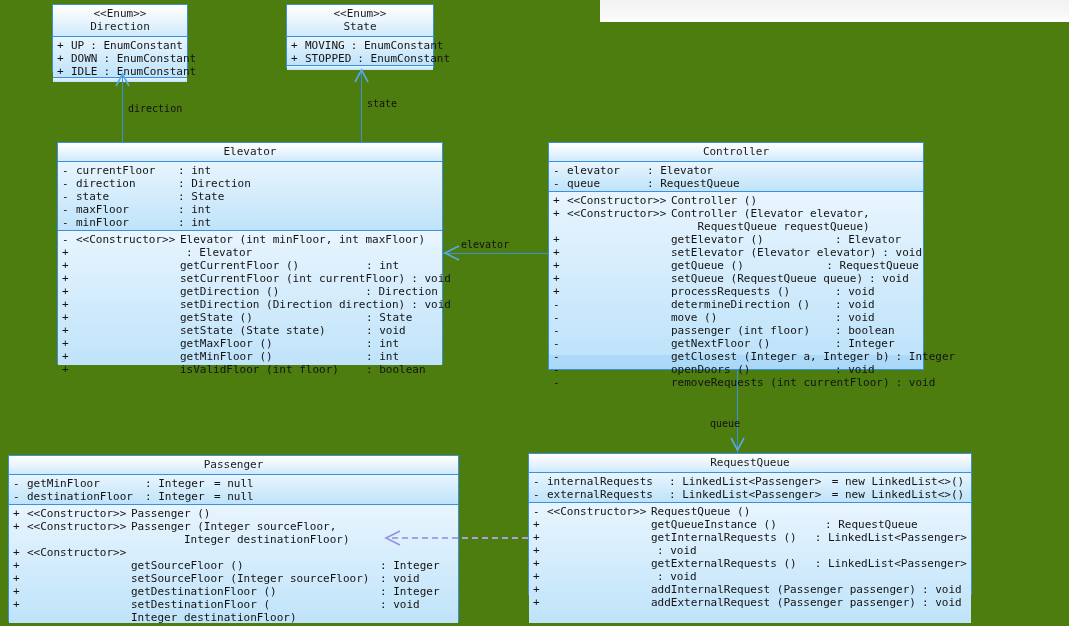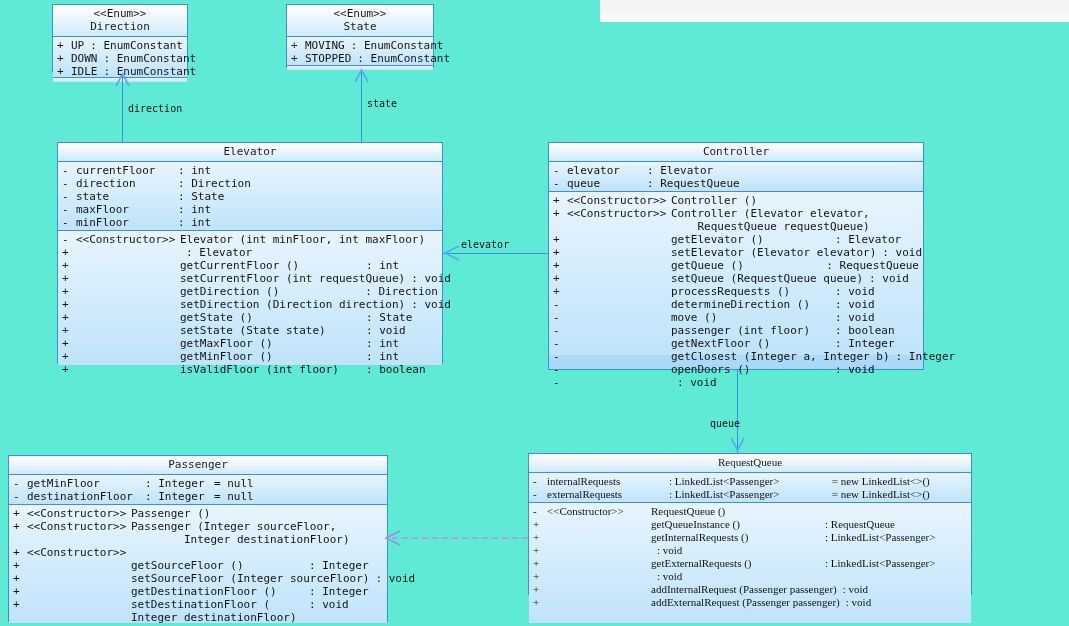--- a/index.html
+++ b/index.html
@@ -5,21 +5,21 @@
 <style>
   html, body {
     margin: 0;
     padding: 0;
     background: #ffffff;
   }
   #canvas {
     position: relative;
     width: 1069px;
     height: 626px;
-    background: #5eead4;
+    background: #4d7c0f;
     overflow: hidden;
     font-family: "DejaVu Sans Mono", "Liberation Mono", monospace;
   }
   .top-band {
     position: absolute;
     left: 600px;
     top: 0;
     width: 469px;
     height: 22px;
     background: linear-gradient(180deg, #f2f2f3 0%, #f7f7f8 60%, #ffffff 100%);
@@ -152,21 +152,21 @@
         <div class="uml-row"><span class="vis">-</span><span class="nm" style="flex: 0 0 96px;">currentFloor</span><span class="ty">: int</span></div>
         <div class="uml-row"><span class="vis">-</span><span class="nm" style="flex: 0 0 96px;">direction</span><span class="ty">: Direction</span></div>
         <div class="uml-row"><span class="vis">-</span><span class="nm" style="flex: 0 0 96px;">state</span><span class="ty">: State</span></div>
         <div class="uml-row"><span class="vis">-</span><span class="nm" style="flex: 0 0 96px;">maxFloor</span><span class="ty">: int</span></div>
         <div class="uml-row"><span class="vis">-</span><span class="nm" style="flex: 0 0 96px;">minFloor</span><span class="ty">: int</span></div>
       </div>
     <div class="uml-compartment last" style="height:134px;">
         <div class="uml-row"><span class="vis">-</span><span class="stereo-col" style="flex: 0 0 104px;">&lt;&lt;Constructor&gt;&gt;</span><span class="nm">Elevator (int minFloor, int maxFloor)</span><span class="ty" style="flex: 0 0 72px;"></span></div>
         <div class="uml-row"><span class="vis">+</span><span class="stereo-col" style="flex: 0 0 104px;"></span><span class="ty" style="flex: 0 0 72px;">: Elevator</span></div>
         <div class="uml-row"><span class="vis">+</span><span class="stereo-col" style="flex: 0 0 104px;"></span><span class="nm">getCurrentFloor ()</span><span class="ty" style="flex: 0 0 72px;">: int</span></div>
-        <div class="uml-row"><span class="vis">+</span><span class="stereo-col" style="flex: 0 0 104px;"></span><span class="nm">setCurrentFloor (int requestQueue)</span><span class="ty" style="flex: 0 0 72px;">: void</span></div>
+        <div class="uml-row"><span class="vis">+</span><span class="stereo-col" style="flex: 0 0 104px;"></span><span class="nm">setCurrentFloor (int currentFloor)</span><span class="ty" style="flex: 0 0 72px;">: void</span></div>
         <div class="uml-row"><span class="vis">+</span><span class="stereo-col" style="flex: 0 0 104px;"></span><span class="nm">getDirection ()</span><span class="ty" style="flex: 0 0 72px;">: Direction</span></div>
         <div class="uml-row"><span class="vis">+</span><span class="stereo-col" style="flex: 0 0 104px;"></span><span class="nm">setDirection (Direction direction)</span><span class="ty" style="flex: 0 0 72px;">: void</span></div>
         <div class="uml-row"><span class="vis">+</span><span class="stereo-col" style="flex: 0 0 104px;"></span><span class="nm">getState ()</span><span class="ty" style="flex: 0 0 72px;">: State</span></div>
         <div class="uml-row"><span class="vis">+</span><span class="stereo-col" style="flex: 0 0 104px;"></span><span class="nm">setState (State state)</span><span class="ty" style="flex: 0 0 72px;">: void</span></div>
         <div class="uml-row"><span class="vis">+</span><span class="stereo-col" style="flex: 0 0 104px;"></span><span class="nm">getMaxFloor ()</span><span class="ty" style="flex: 0 0 72px;">: int</span></div>
         <div class="uml-row"><span class="vis">+</span><span class="stereo-col" style="flex: 0 0 104px;"></span><span class="nm">getMinFloor ()</span><span class="ty" style="flex: 0 0 72px;">: int</span></div>
         <div class="uml-row"><span class="vis">+</span><span class="stereo-col" style="flex: 0 0 104px;"></span><span class="nm">isValidFloor (int floor)</span><span class="ty" style="flex: 0 0 72px;">: boolean</span></div>
       </div>
   </div>
 
@@ -186,25 +186,25 @@
         <div class="uml-row"><span class="vis">+</span><span class="stereo-col" style="flex: 0 0 104px;"></span><span class="nm">setElevator (Elevator elevator)</span><span class="ty" style="flex: 0 0 84px;">: void</span></div>
         <div class="uml-row"><span class="vis">+</span><span class="stereo-col" style="flex: 0 0 104px;"></span><span class="nm">getQueue ()</span><span class="ty" style="flex: 0 0 84px;">: RequestQueue</span></div>
         <div class="uml-row"><span class="vis">+</span><span class="stereo-col" style="flex: 0 0 104px;"></span><span class="nm">setQueue (RequestQueue queue)</span><span class="ty" style="flex: 0 0 84px;">: void</span></div>
         <div class="uml-row"><span class="vis">+</span><span class="stereo-col" style="flex: 0 0 104px;"></span><span class="nm">processRequests ()</span><span class="ty" style="flex: 0 0 84px;">: void</span></div>
         <div class="uml-row"><span class="vis">-</span><span class="stereo-col" style="flex: 0 0 104px;"></span><span class="nm">determineDirection ()</span><span class="ty" style="flex: 0 0 84px;">: void</span></div>
         <div class="uml-row"><span class="vis">-</span><span class="stereo-col" style="flex: 0 0 104px;"></span><span class="nm">move ()</span><span class="ty" style="flex: 0 0 84px;">: void</span></div>
         <div class="uml-row"><span class="vis">-</span><span class="stereo-col" style="flex: 0 0 104px;"></span><span class="nm">passenger (int floor)</span><span class="ty" style="flex: 0 0 84px;">: boolean</span></div>
         <div class="uml-row"><span class="vis">-</span><span class="stereo-col" style="flex: 0 0 104px;"></span><span class="nm">getNextFloor ()</span><span class="ty" style="flex: 0 0 84px;">: Integer</span></div>
         <div class="uml-row"><span class="vis">-</span><span class="stereo-col" style="flex: 0 0 104px;"></span><span class="nm">getClosest (Integer a, Integer b)</span><span class="ty" style="flex: 0 0 84px;">: Integer</span></div>
         <div class="uml-row"><span class="vis">-</span><span class="stereo-col" style="flex: 0 0 104px;"></span><span class="nm">openDoors ()</span><span class="ty" style="flex: 0 0 84px;">: void</span></div>
-        <div class="uml-row"><span class="vis">-</span><span class="stereo-col" style="flex: 0 0 104px;"></span><span class="ty" style="flex: 0 0 84px;">: void</span></div>
-      </div>
-  </div>
-
-  <div class="uml-class" style="left:8px; top:455px; width:380px; height:167px;">
+        <div class="uml-row"><span class="vis">-</span><span class="stereo-col" style="flex: 0 0 104px;"></span><span class="nm">removeRequests (int currentFloor)</span><span class="ty" style="flex: 0 0 84px;">: void</span></div>
+      </div>
+  </div>
+
+  <div class="uml-class" style="left:8px; top:455px; width:451px; height:167px;">
     <div class="uml-title">
       <span>Passenger</span>
     </div>
     <div class="uml-compartment attrs" style="height:30px;">
         <div class="uml-row"><span class="vis">-</span><span class="nm" style="flex: 0 0 112px;">getMinFloor</span><span class="ty" style="flex: 0 0 62.9px;">: Integer</span><span class="ty">= null</span></div>
         <div class="uml-row"><span class="vis">-</span><span class="nm" style="flex: 0 0 112px;">destinationFloor</span><span class="ty" style="flex: 0 0 62.9px;">: Integer</span><span class="ty">= null</span></div>
       </div>
     <div class="uml-compartment last" style="height:118px;">
         <div class="uml-row"><span class="vis">+</span><span class="stereo-col" style="flex: 0 0 104px;">&lt;&lt;Constructor&gt;&gt;</span><span class="nm">Passenger ()</span><span class="ty" style="flex: 0 0 74px;"></span></div>
         <div class="uml-row"><span class="vis">+</span><span class="stereo-col" style="flex: 0 0 104px;">&lt;&lt;Constructor&gt;&gt;</span><span class="nm">Passenger (Integer sourceFloor,
@@ -212,21 +212,21 @@
         <div class="uml-row"><span class="vis">+</span><span class="stereo-col" style="flex: 0 0 104px;">&lt;&lt;Constructor&gt;&gt;</span><span class="ty" style="flex: 0 0 74px;"></span></div>
         <div class="uml-row"><span class="vis">+</span><span class="stereo-col" style="flex: 0 0 104px;"></span><span class="nm">getSourceFloor ()</span><span class="ty" style="flex: 0 0 74px;">: Integer</span></div>
         <div class="uml-row"><span class="vis">+</span><span class="stereo-col" style="flex: 0 0 104px;"></span><span class="nm">setSourceFloor (Integer sourceFloor)</span><span class="ty" style="flex: 0 0 74px;">: void</span></div>
         <div class="uml-row"><span class="vis">+</span><span class="stereo-col" style="flex: 0 0 104px;"></span><span class="nm">getDestinationFloor ()</span><span class="ty" style="flex: 0 0 74px;">: Integer</span></div>
         <div class="uml-row"><span class="vis">+</span><span class="stereo-col" style="flex: 0 0 104px;"></span><span class="nm">setDestinationFloor (
 Integer destinationFloor)</span><span class="ty" style="flex: 0 0 74px;">: void</span></div>
         <div class="uml-row"><span class="vis">+</span><span class="stereo-col" style="flex: 0 0 104px;"></span><span class="nm">getDirection ()</span><span class="ty" style="flex: 0 0 74px;">: Direction</span></div>
       </div>
   </div>
 
-  <div class="uml-class" style="left:528px; top:453px; width:444px; height:142px;font-family:Liberation Serif, serif;">
+  <div class="uml-class" style="left:528px; top:453px; width:444px; height:142px;">
     <div class="uml-title">
       <span>RequestQueue</span>
     </div>
     <div class="uml-compartment attrs" style="height:30px;">
         <div class="uml-row"><span class="vis">-</span><span class="nm" style="flex: 0 0 116px;">internalRequests</span><span class="ty" style="flex: 0 0 156.7px;">: LinkedList&lt;Passenger&gt;</span><span class="ty">= new LinkedList&lt;&gt;()</span></div>
         <div class="uml-row"><span class="vis">-</span><span class="nm" style="flex: 0 0 116px;">externalRequests</span><span class="ty" style="flex: 0 0 156.7px;">: LinkedList&lt;Passenger&gt;</span><span class="ty">= new LinkedList&lt;&gt;()</span></div>
       </div>
     <div class="uml-compartment last" style="height:120px;">
         <div class="uml-row"><span class="vis">-</span><span class="stereo-col" style="flex: 0 0 104px;">&lt;&lt;Constructor&gt;&gt;</span><span class="nm">RequestQueue ()</span><span class="ty" style="flex: 0 0 142px;"></span></div>
         <div class="uml-row"><span class="vis">+</span><span class="stereo-col" style="flex: 0 0 104px;"></span><span class="nm">getQueueInstance ()</span><span class="ty" style="flex: 0 0 142px;">: RequestQueue</span></div>

